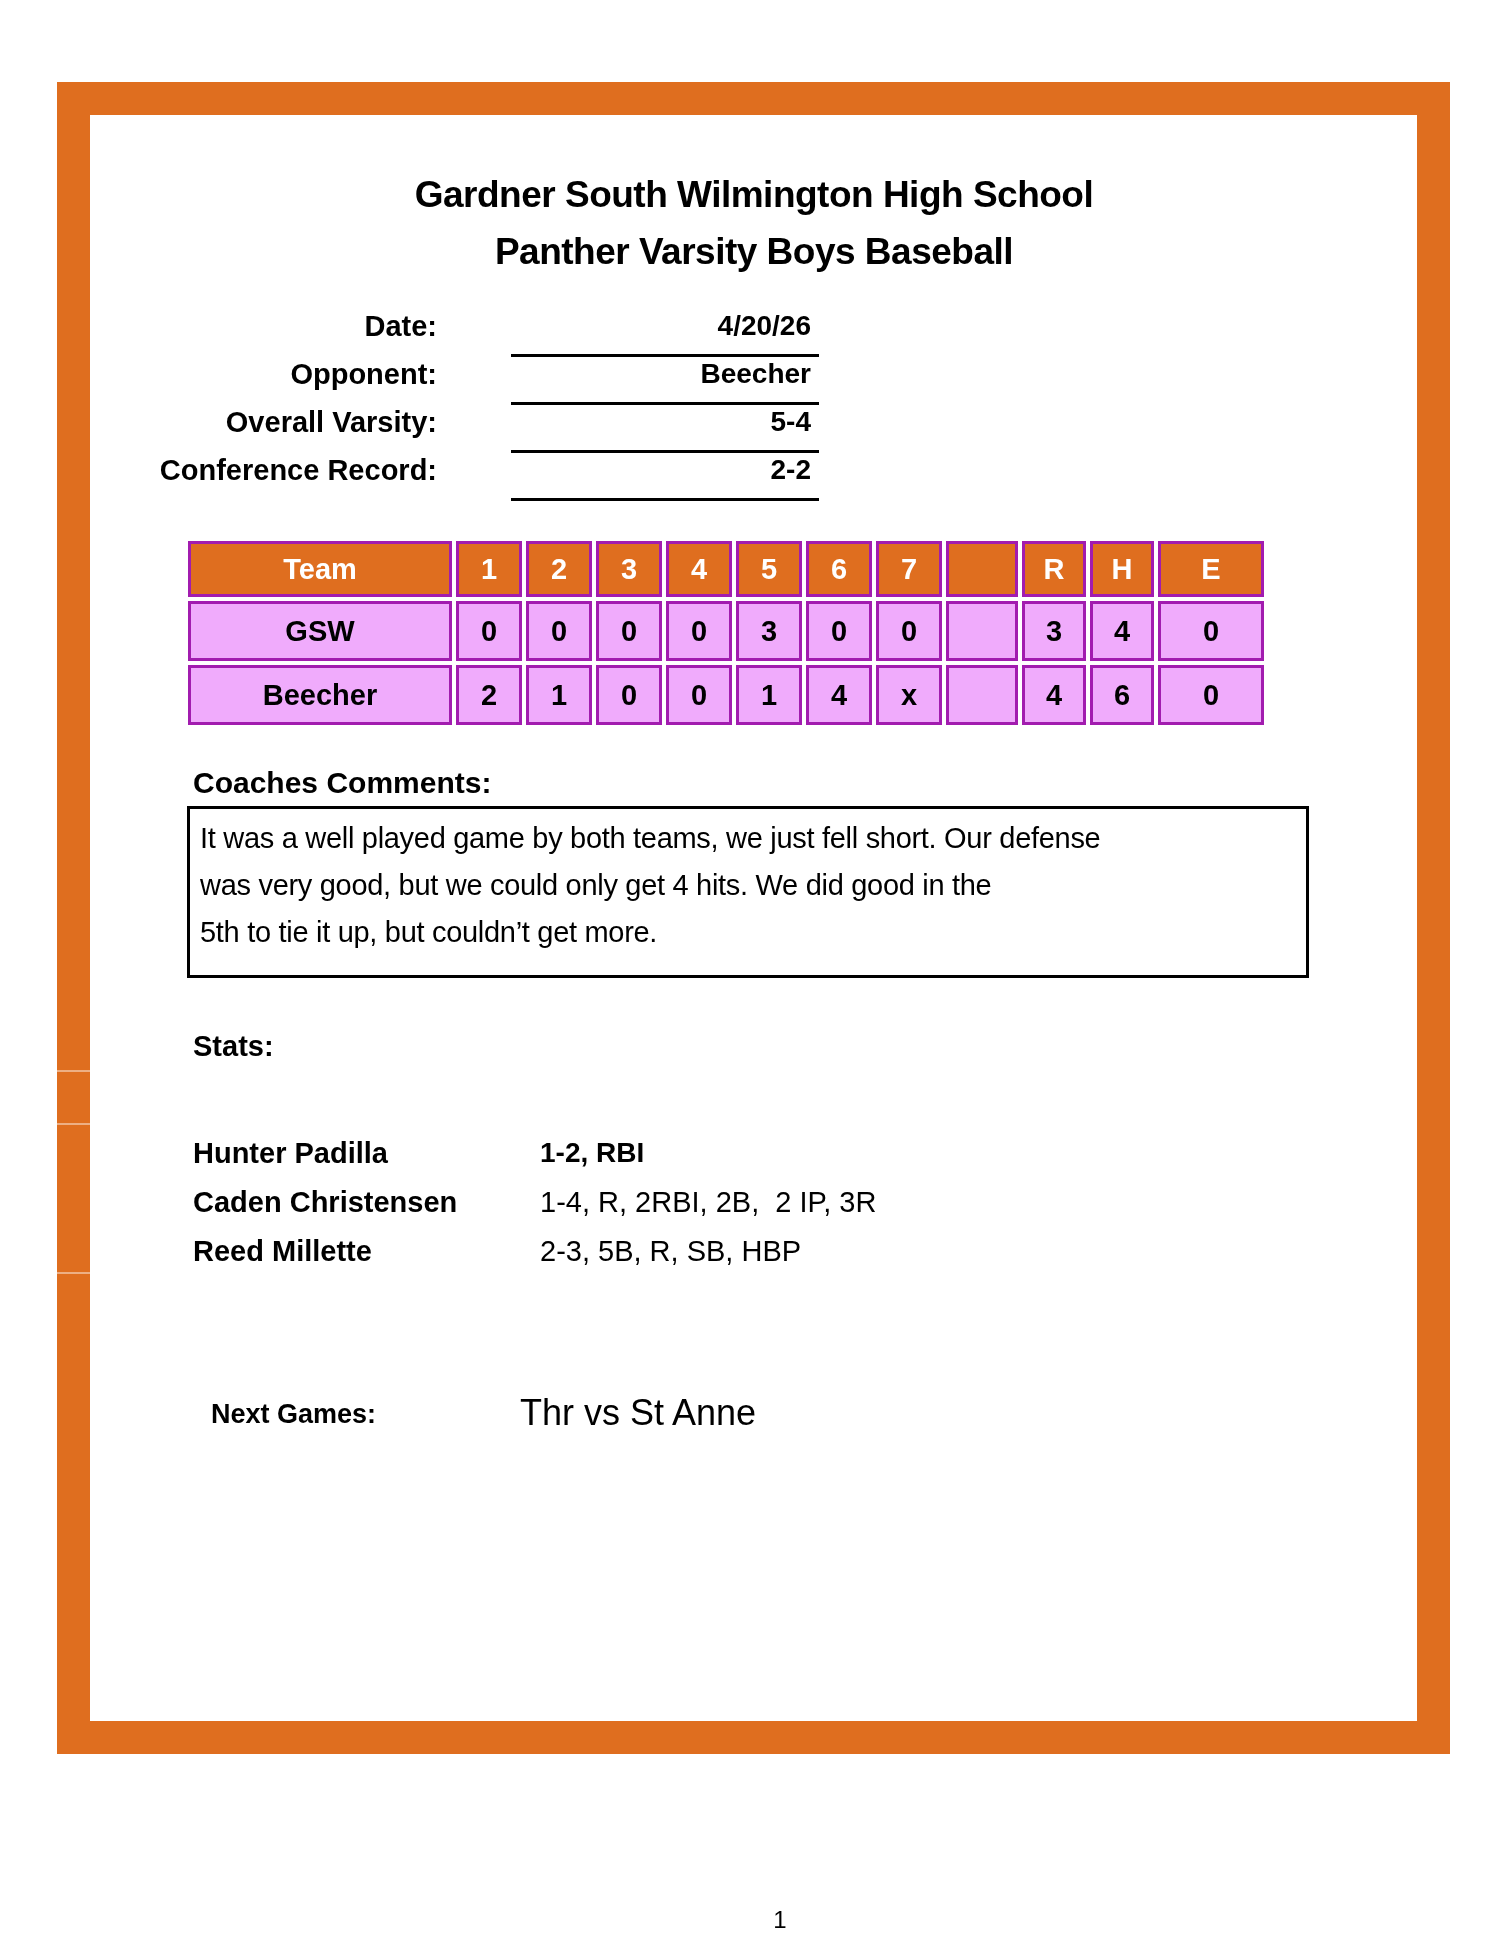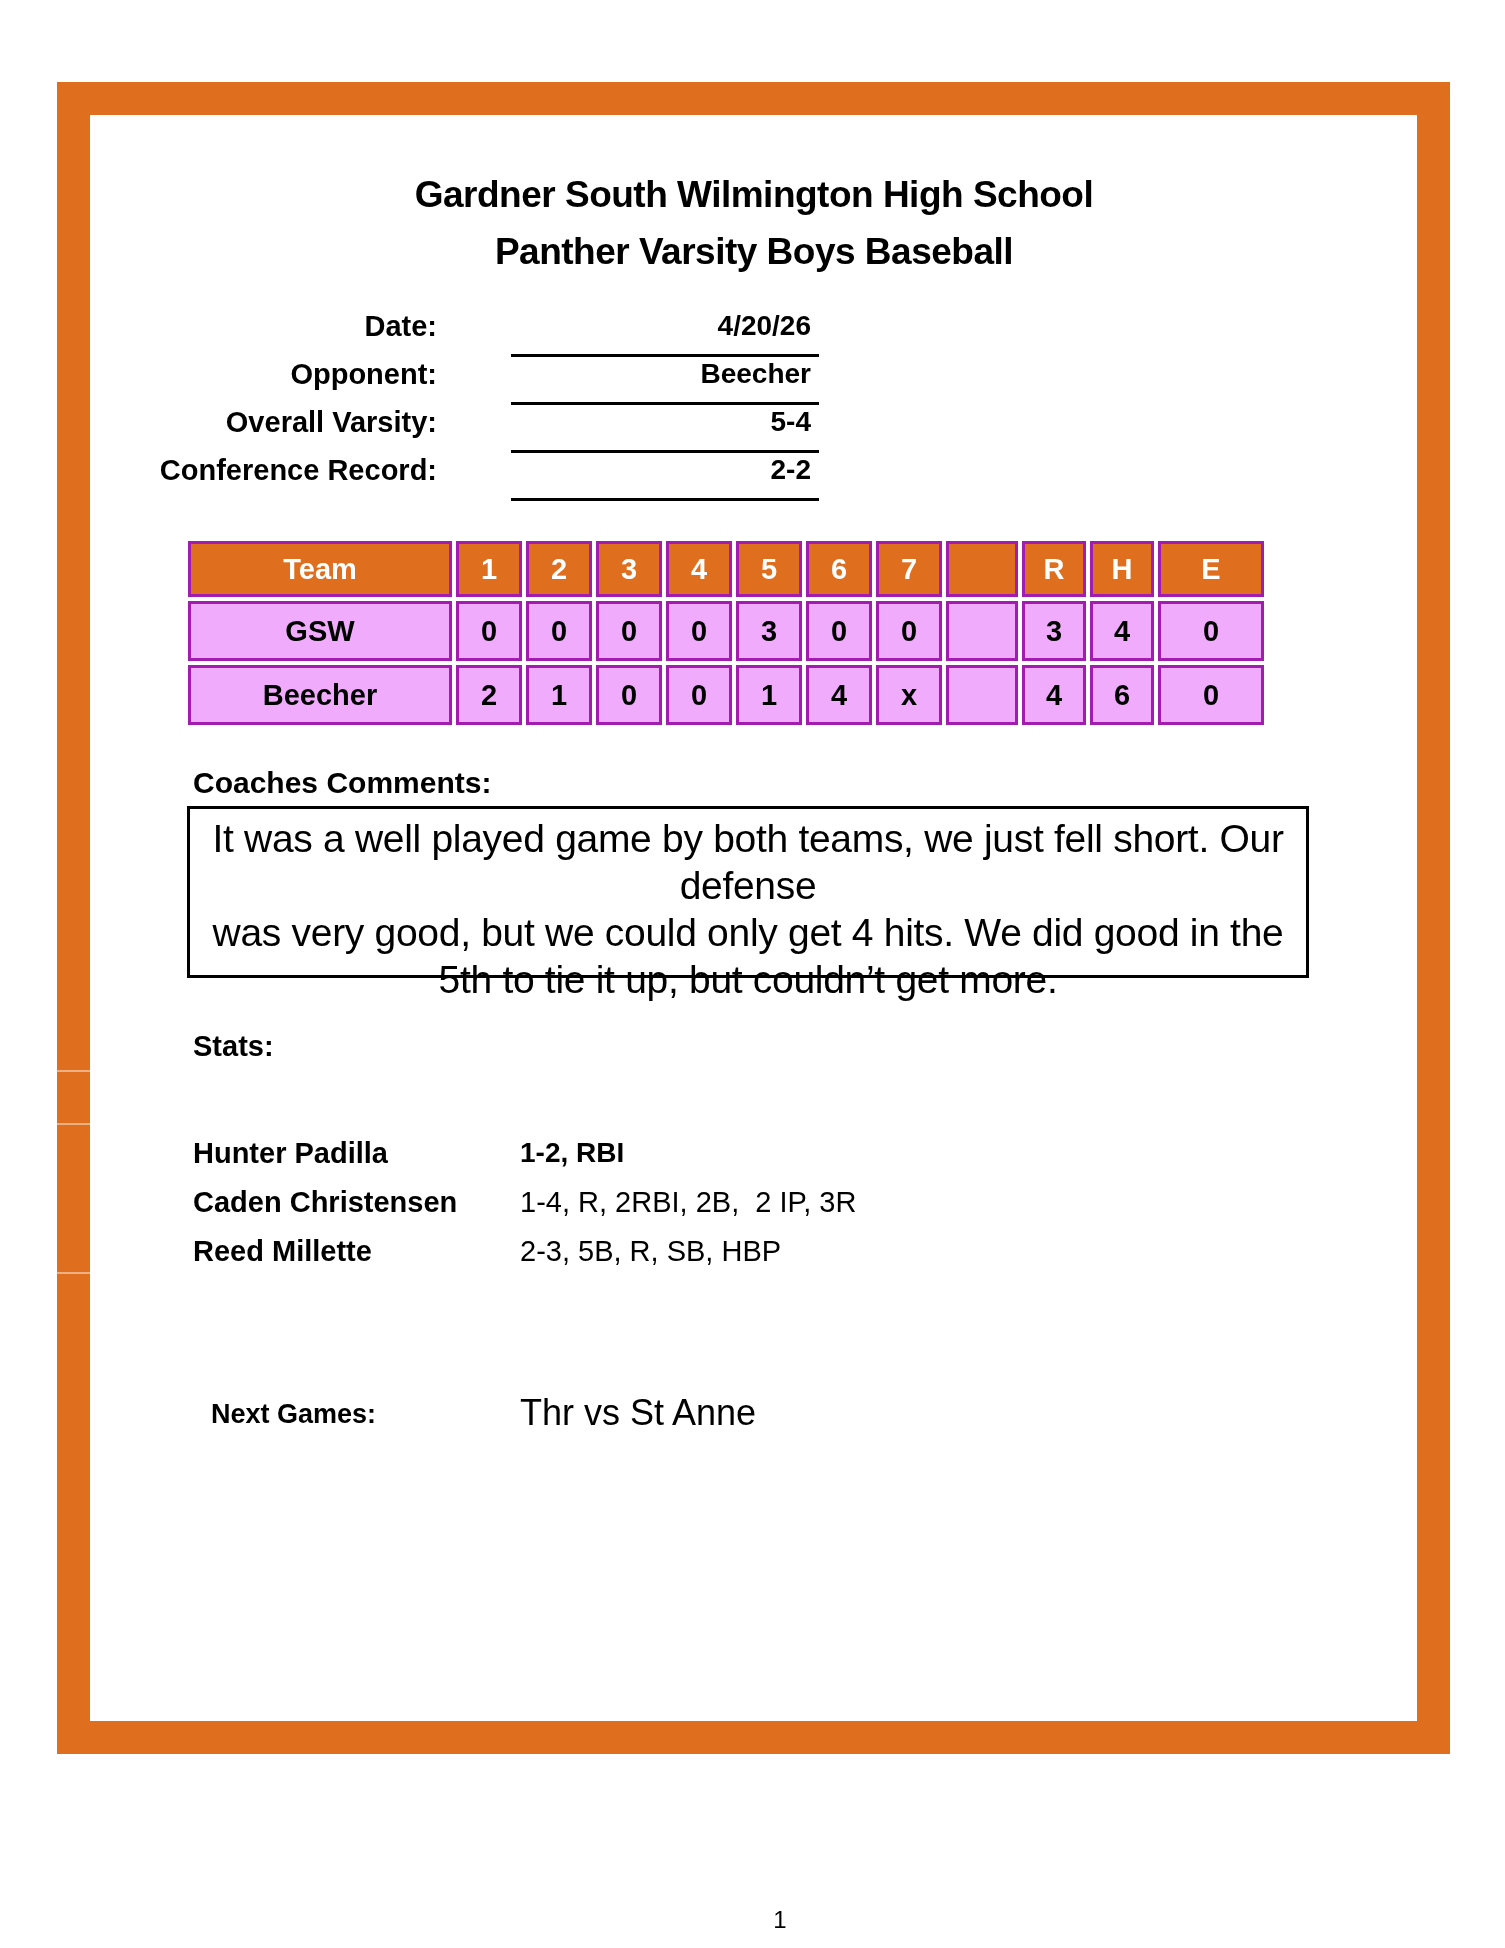--- a/index.html
+++ b/index.html
@@ -97,37 +97,36 @@
     font-size: 30px; font-weight: bold;
   }
   .comments-box {
     position: absolute;
     left: 187px; top: 806px;
     width: 1122px; height: 172px;
     border: 3px solid #000;
     padding: 6px 10px;
   }
   .comment-line {
-    font-size: 39px; line-height: 47px;
+    font-size: 29px; line-height: 47px;
     letter-spacing: -0.3px;
     white-space: pre-wrap;
-    text-align: center;
   }
 
   
   .stats-heading {
     position: absolute;
     left: 193px; top: 1030px;
     font-size: 29px; font-weight: bold;
   }
   .players {
     position: absolute;
     left: 193px; top: 1136px;
   }
-  .player-row { display: flex; height: 49px; align-items: flex-start; }
+  .player-row { display: flex; height: 49px; align-items: flex-start; gap: 20px; }
   .player-name {
     width: 327px;
     font-size: 29px; font-weight: bold; line-height: 34px;
   }
   .player-stats {
     font-size: 29px; line-height: 34px;
     white-space: pre-wrap;
   }
   .player-stats.bold { font-weight: bold; font-size: 28px; }
 

